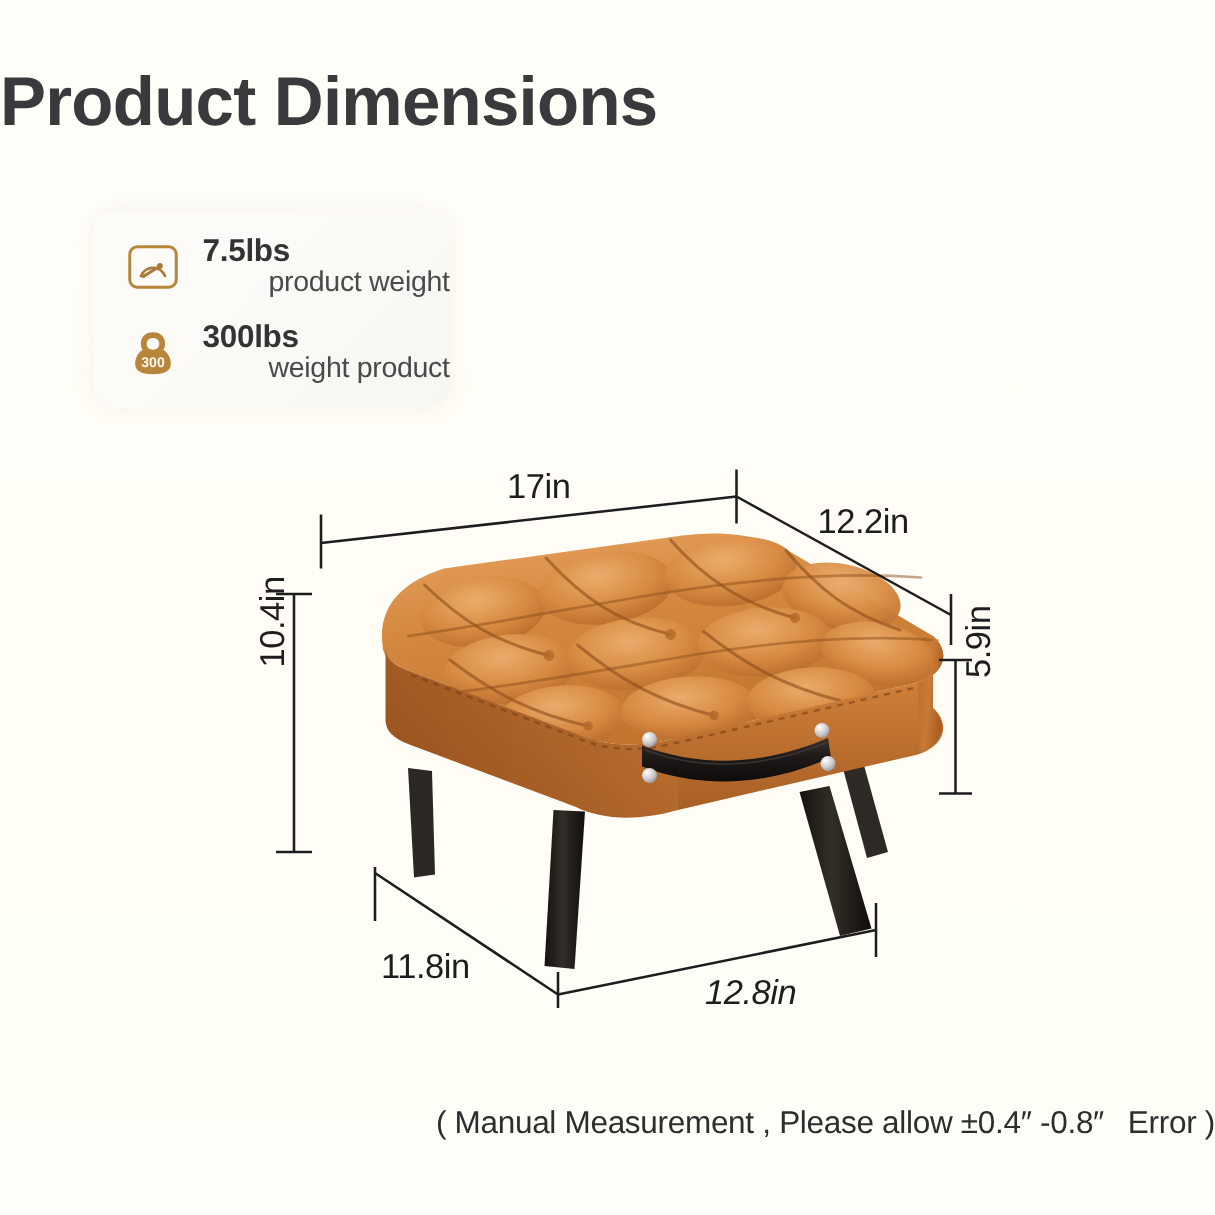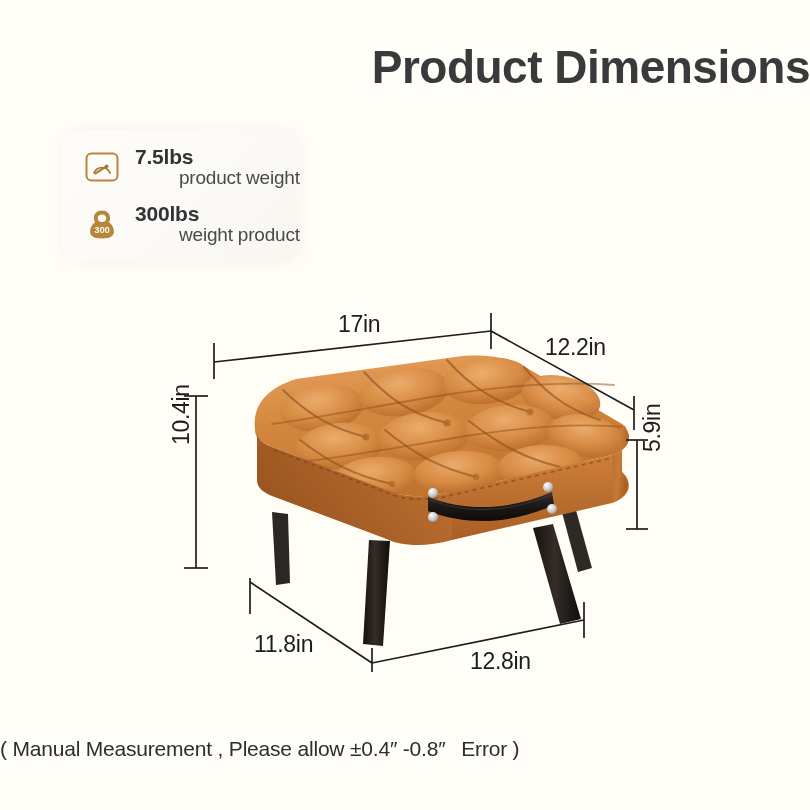--- a/index.html
+++ b/index.html
@@ -19,32 +19,32 @@
     height: 810px;
     background: linear-gradient(180deg, #fffef9 0%, #fffdf6 55%, #fefdf7 100%);
   }
 
   
   #page-title {
     position: absolute;
     left: 0;
     top: 40px;
     width: 810px;
-    text-align: right;
+    text-align: left;
     font-size: 46px;
     font-weight: bold;
     letter-spacing: -0.5px;
     color: #3a3a3c;
   }
 
   
   #spec-badge {
     position: absolute;
     left: 62px;
-    top: 130px;
+    top: 141px;
     width: 238px;
     height: 131px;
     border-radius: 16px;
     background: linear-gradient(135deg, #fdfcf9 0%, #fbfaf6 48%, #f7f6f1 100%);
     box-shadow: 0 0 16px rgba(170,165,150,0.13);
   }
   .spec-row {
     position: absolute;
     left: 20px;
     display: flex;
@@ -95,29 +95,29 @@
     font-size: 23px;
     color: #1d1d1f;
     white-space: nowrap;
     letter-spacing: -0.3px;
   }
   #dim-label-width     { left: 338px; top: 311px; }
   #dim-label-depth-top { left: 545px; top: 334px; text-align: center; }
   #dim-label-height    { left: 168px; top: 445px; transform: rotate(-90deg); transform-origin: left top; }
   #dim-label-seat      { left: 639px; top: 452px; transform: rotate(-90deg); transform-origin: left top; }
   #dim-label-base-depth{ left: 254px; top: 631px; }
-  #dim-label-base-width{ left: 470px; top: 648px; }
+  #dim-label-base-width{ left: 470px; top: 648px; font-style: italic; }
 
   
   #footer-note {
     position: absolute;
     left: 0;
     top: 737px;
     width: 810px;
-    text-align: left;
+    text-align: right;
     font-size: 21px;
     color: #2d2d2f;
     letter-spacing: -0.2px;
   }
 </style>
 </head>
 <body>
 
 <div id="stage">
 

